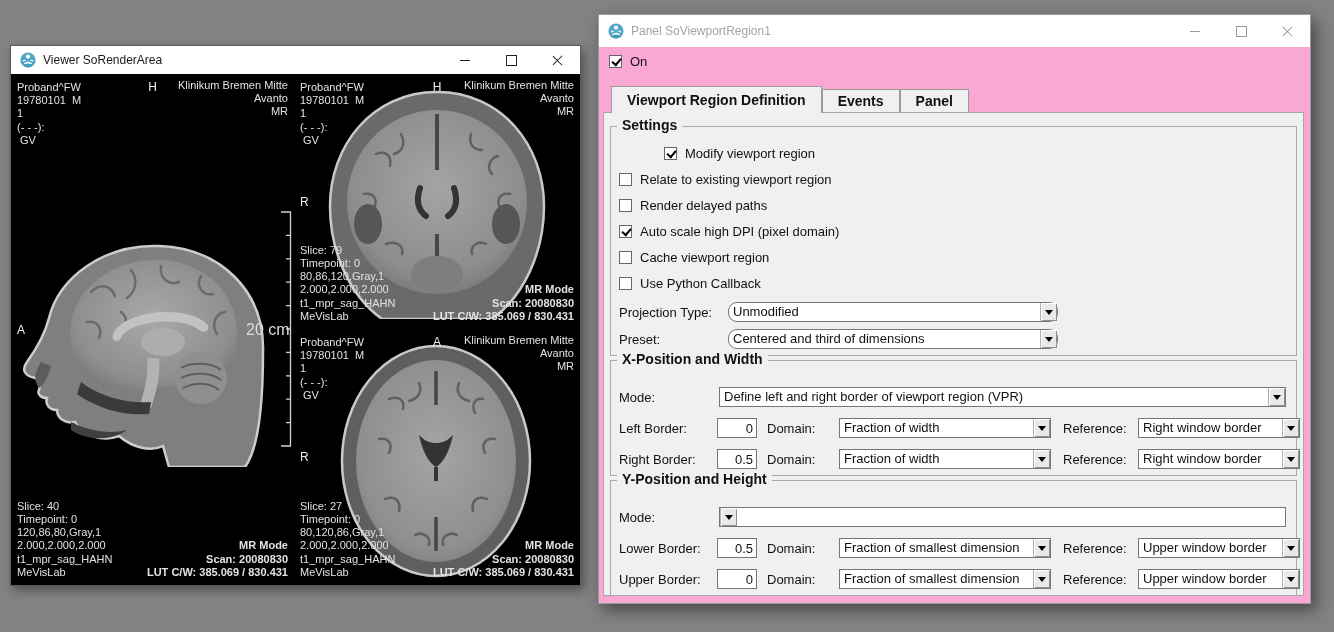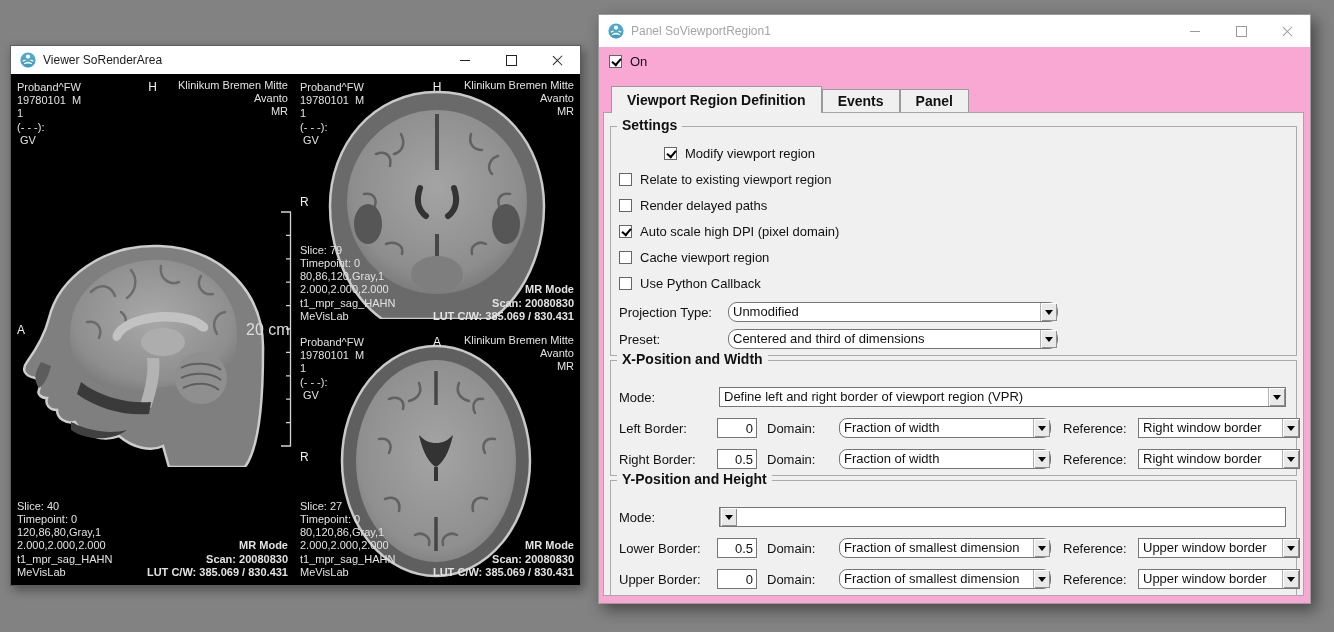--- a/index.html
+++ b/index.html
@@ -80,21 +80,21 @@
   .lab{position:absolute;left:0;top:3px;font-size:13px;color:#111;white-space:nowrap;}
   .dlab{position:absolute;left:148px;top:3px;font-size:13px;color:#111;}
   .rlab{position:absolute;left:444px;top:3px;font-size:13px;color:#111;}
 
   .combo{position:absolute;top:0;height:20px;box-sizing:border-box;background:#fff;border:1px solid #767676;display:flex;align-items:stretch;}
   .combo-val{flex:1;font-size:13px;line-height:18px;padding:0 4px;white-space:nowrap;overflow:hidden;color:#111;}
   .combo-btn{width:16px;flex:0 0 auto;background:#e9e9e9;border-left:1px solid #b0b0b0;box-shadow:inset 1px 1px 0 #ffffff, inset -1px -1px 0 #8f8f8f;display:flex;align-items:center;justify-content:center;}
   .tri{width:0;height:0;border-left:4px solid transparent;border-right:4px solid transparent;border-top:5px solid #000;}
   .combo-settings{left:109px;width:330px;border-radius:9px;}
   .mode-combo{left:100px;right:2px;}
-  .dcombo{left:220px;width:212px;border-radius:8px;}
+  .dcombo{left:220px;width:212px;}
   .rcombo{left:519px;width:162px;}
   .num{position:absolute;left:98px;top:0;width:40px;height:20px;box-sizing:border-box;border:1px solid #767676;background:#fff;font-size:13px;font-family:inherit;text-align:right;padding:0 3px;color:#111;}
 </style>
 </head>
 <body>
 
 <div class="desktop">
 
   <div class="win viewer">
     <div class="titlebar">

